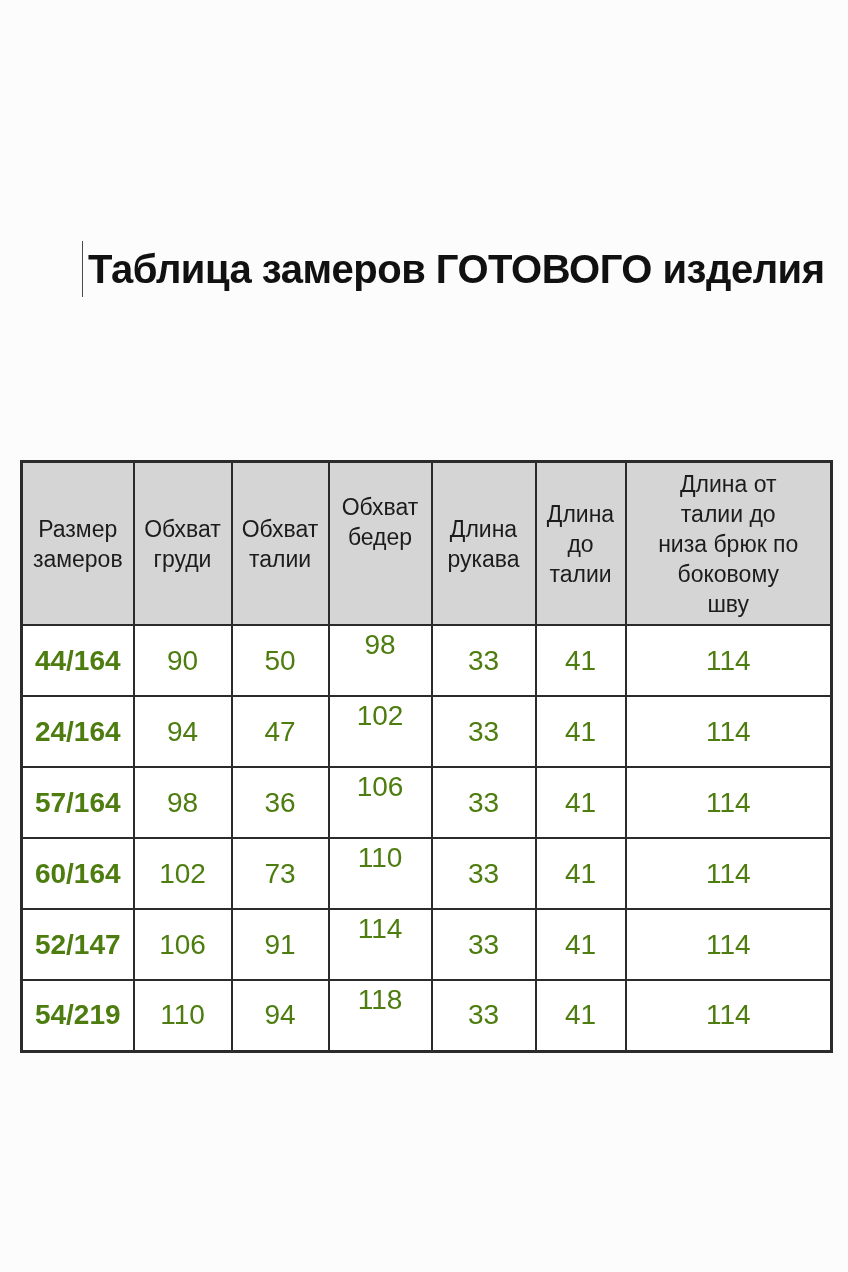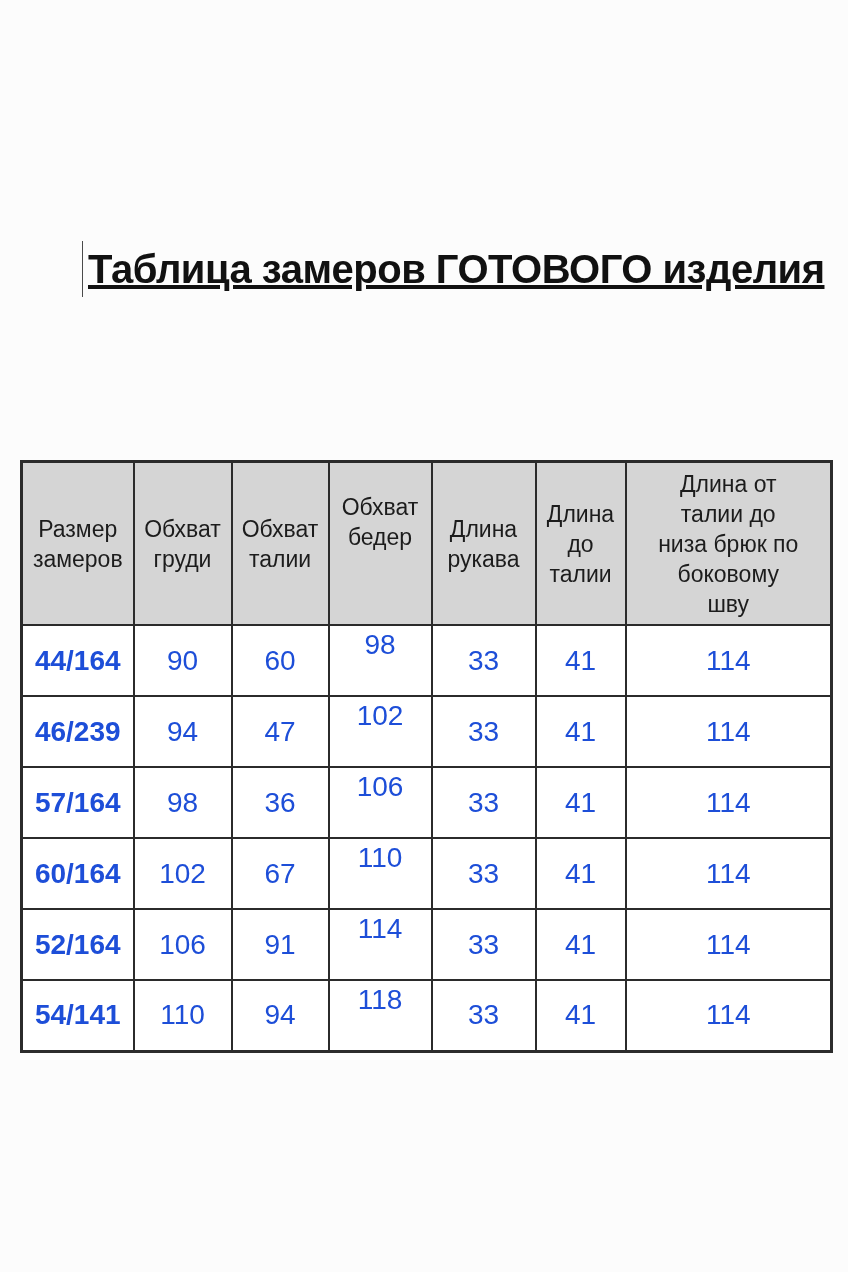--- a/index.html
+++ b/index.html
@@ -27,21 +27,20 @@
     height: 56px;
     background: #4a4a4a;
     margin-right: 5px;
   }
   .page-title {
     font-size: 40px;
     font-weight: bold;
     letter-spacing: -0.5px;
     color: #111111;
     white-space: nowrap;
-    text-decoration: underline;
   }
   table.size-table {
     position: absolute;
     left: 20px;
     top: 460px;
     width: 810px;
     border-collapse: collapse;
     table-layout: fixed;
     border: 3px solid #2b2b2b;
     background: #ffffff;
@@ -63,21 +62,21 @@
   }
   .size-table th.hips-header {
     padding-bottom: 44px;
     height: 117px;
   }
   .size-table tr.data-row {
     height: 71px;
   }
   .size-table td {
     font-size: 28px;
-    color: #1d4ed8;
+    color: #4d7c0f;
   }
   .size-table td.size-cell {
     font-weight: bold;
   }
   .size-table td.hips-cell {
     vertical-align: top;
     padding-top: 3px;
   }
 </style>
 </head>
@@ -117,64 +116,64 @@
 талии до
 низа брюк по
 боковому
 шву</th>
     </tr>
   </thead>
   <tbody>
     <tr class="data-row">
       <td class="size-cell">44/164</td>
       <td>90</td>
-      <td>60</td>
+      <td>50</td>
       <td class="hips-cell">98</td>
       <td>33</td>
       <td>41</td>
       <td>114</td>
     </tr>
     <tr class="data-row">
-      <td class="size-cell">46/239</td>
+      <td class="size-cell">24/164</td>
       <td>94</td>
       <td>47</td>
       <td class="hips-cell">102</td>
       <td>33</td>
       <td>41</td>
       <td>114</td>
     </tr>
     <tr class="data-row">
       <td class="size-cell">57/164</td>
       <td>98</td>
       <td>36</td>
       <td class="hips-cell">106</td>
       <td>33</td>
       <td>41</td>
       <td>114</td>
     </tr>
     <tr class="data-row">
       <td class="size-cell">60/164</td>
       <td>102</td>
-      <td>67</td>
+      <td>73</td>
       <td class="hips-cell">110</td>
       <td>33</td>
       <td>41</td>
       <td>114</td>
     </tr>
     <tr class="data-row">
-      <td class="size-cell">52/164</td>
+      <td class="size-cell">52/147</td>
       <td>106</td>
       <td>91</td>
       <td class="hips-cell">114</td>
       <td>33</td>
       <td>41</td>
       <td>114</td>
     </tr>
     <tr class="data-row">
-      <td class="size-cell">54/141</td>
+      <td class="size-cell">54/219</td>
       <td>110</td>
       <td>94</td>
       <td class="hips-cell">118</td>
       <td>33</td>
       <td>41</td>
       <td>114</td>
     </tr>
   </tbody>
 </table>
 

